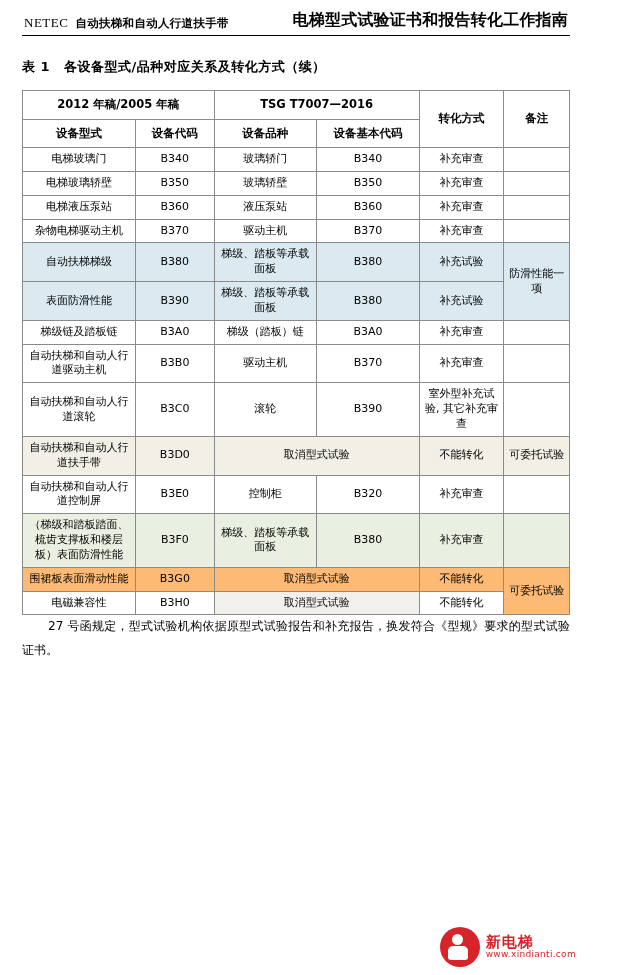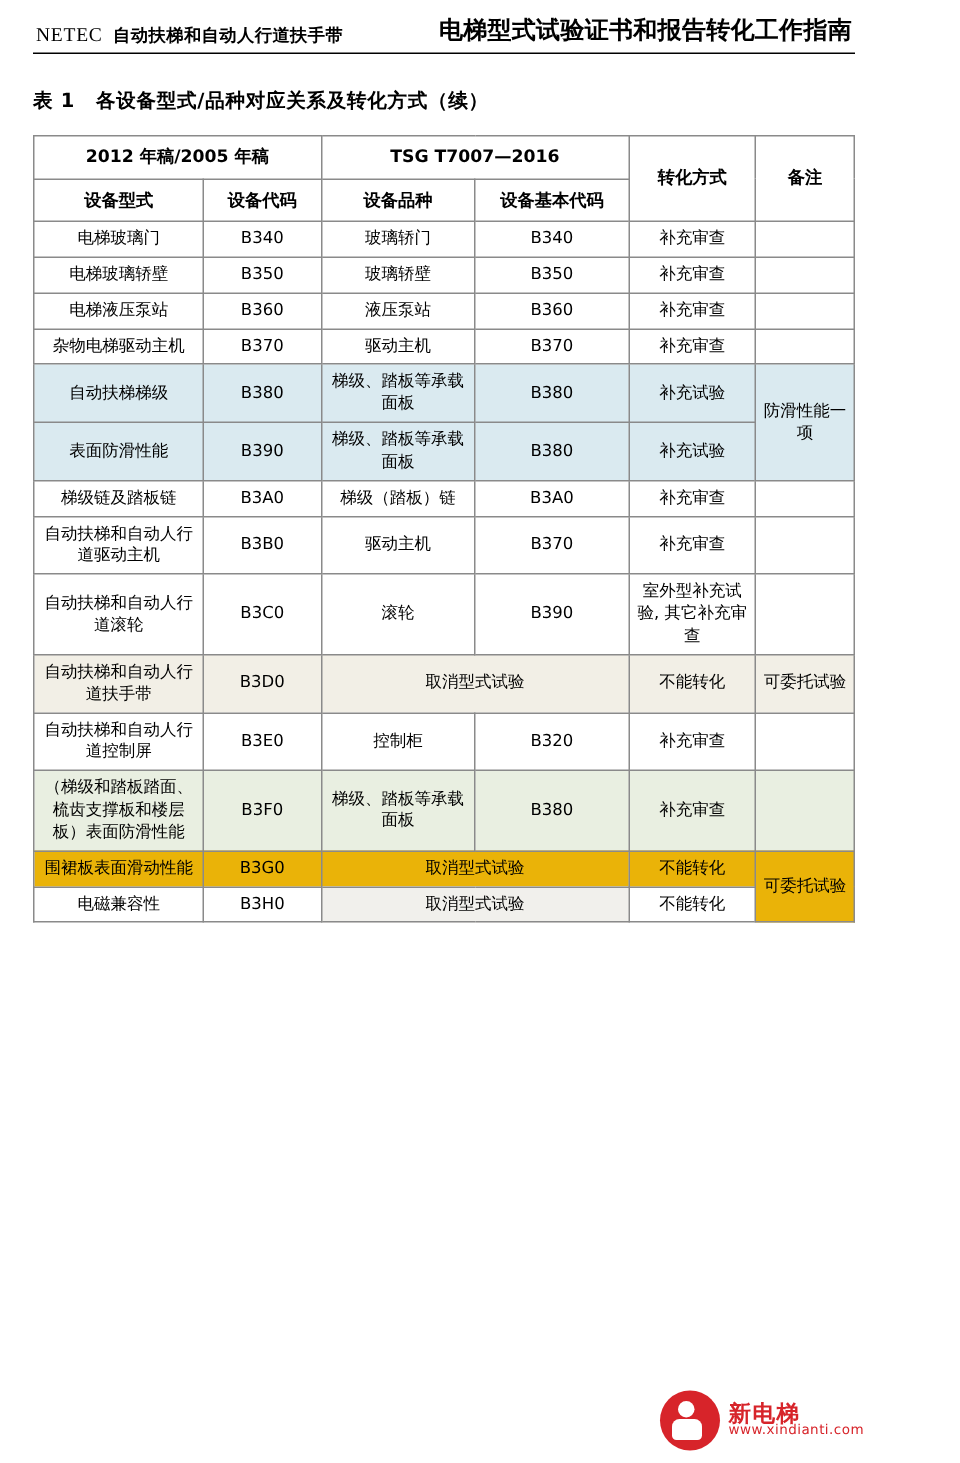--- a/index.html
+++ b/index.html
@@ -87,21 +87,21 @@
     padding: 6px 2px;
   }
   table.spec .hdr-col {
     font-size: 11.5px;
     font-weight: bold;
     padding: 6px 2px;
   }
   .cell-blue { background: #daeaf0; }
   .cell-green { background: #e9efe1; }
   .cell-beige { background: #f2efe6; }
-  .cell-beige2 { background: #eab308; }
+  .cell-beige2 { background: #fdba74; }
   .cell-gray { background: #f1f0ec; }
 
   .c0 { width: 107px; }
   .c1 { width: 74px; }
   .c2 { width: 97px; }
   .c3 { width: 97px; }
   .c4 { width: 80px; }
   .c5 { width: 62px; }
 
   
@@ -332,20 +332,21 @@
       <tr>
         <td>电磁兼容性</td>
         <td>B3H0</td>
         <td class="cell-gray" colspan="2">取消型式试验</td>
         <td>不能转化</td>
       </tr>
     </tbody>
   </table>
 
 
+  <p class="body indent">27 号函规定，型式试验机构依据原型式试验报告和补充报告，换发符合《型规》要求的型式试验证书。</p>
 
   <div class="watermark">
     <div class="wm-mark"></div>
     <div class="wm-text">
       <span class="wm-title">新电梯</span>
       <span class="wm-url">www.xindianti.com</span>
     </div>
   </div>
 
 </div>

